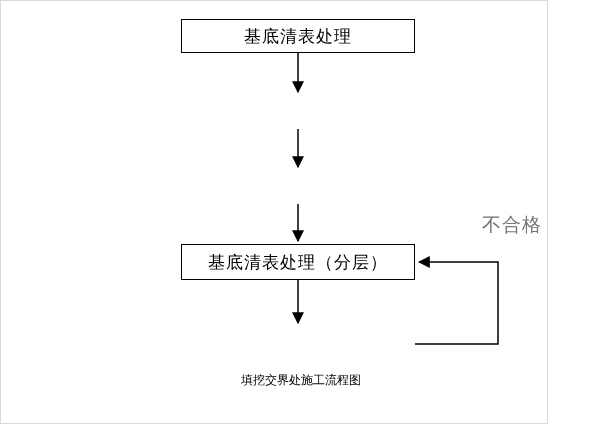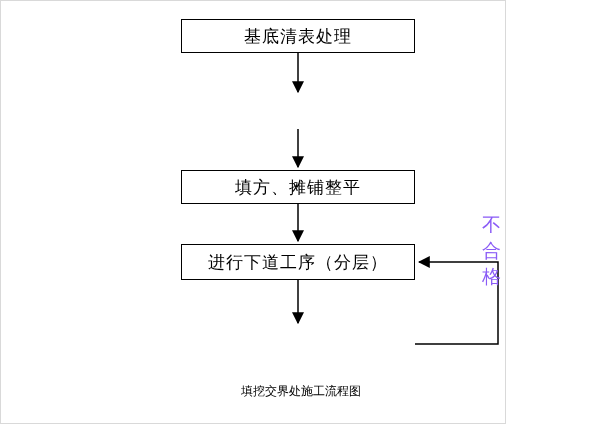--- a/index.html
+++ b/index.html
@@ -3,21 +3,21 @@
 <meta charset="utf-8">
 <style>
   html, body {
     margin: 0;
     padding: 0;
     background: #ffffff;
     font-family: "Liberation Serif", "DejaVu Serif", serif;
   }
   .canvas {
     position: relative;
-    width: 506px;
+    width: 548px;
     height: 424px;
     background: #ffffff;
     border: 1px solid #d9d9d9;
     box-sizing: border-box;
     overflow: hidden;
   }
   .flow-node {
     position: absolute;
     left: 180px;
     width: 234px;
@@ -43,28 +43,28 @@
     top: 0;
     width: 600px;
     height: 424px;
     pointer-events: none;
   }
   .feedback-label {
     position: absolute;
     left: 481px;
     top: 211px;
     font-size: 19px;
-    color: #8b5cf6;
+    color: #737373;
     letter-spacing: 1px;
   }
   .caption {
     position: absolute;
     left: 0;
     width: 600px;
-    top: 382px;
+    top: 371px;
     text-align: center;
     font-size: 12px;
     color: #000000;
     font-family: "Liberation Sans", "DejaVu Sans", sans-serif;
   }
 </style>
 </head>
 <body>
 
 <div class="canvas">
@@ -82,26 +82,23 @@
     <line x1="297" y1="279" x2="297" y2="322" stroke="#000000" stroke-width="1.5" marker-end="url(#arrowhead)"></line>
 
     <path d="M 414,343 L 497,343 L 497,261 L 418,261" fill="none" stroke="#000000" stroke-width="1.5" marker-end="url(#arrowhead)"></path>
   </svg>
 
   <div class="flow-node" id="node-1">
     <span>基底清表处理</span>
   </div>
 
 
-  <div class="flow-node" id="node-3">
-    <span>填方、摊铺整平</span>
-  </div>
 
   <div class="flow-node" id="node-4">
-    <span>进行下道工序（分层）</span>
+    <span>基底清表处理（分层）</span>
   </div>
 
 
   <div class="feedback-label">不合格</div>
 
   <div class="caption">填挖交界处施工流程图</div>
 
 </div>
 
 </body></html>

